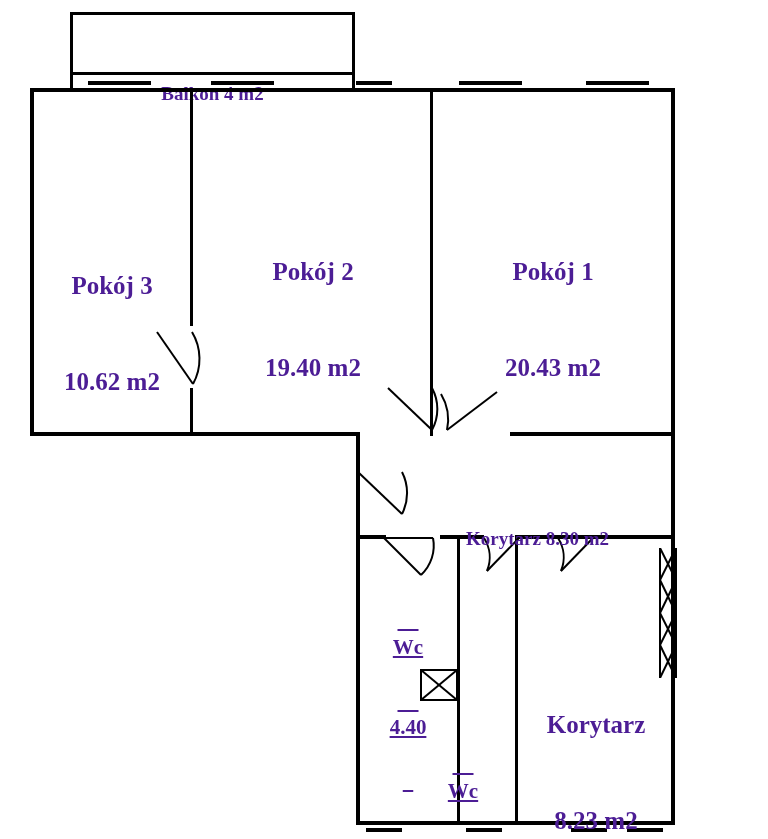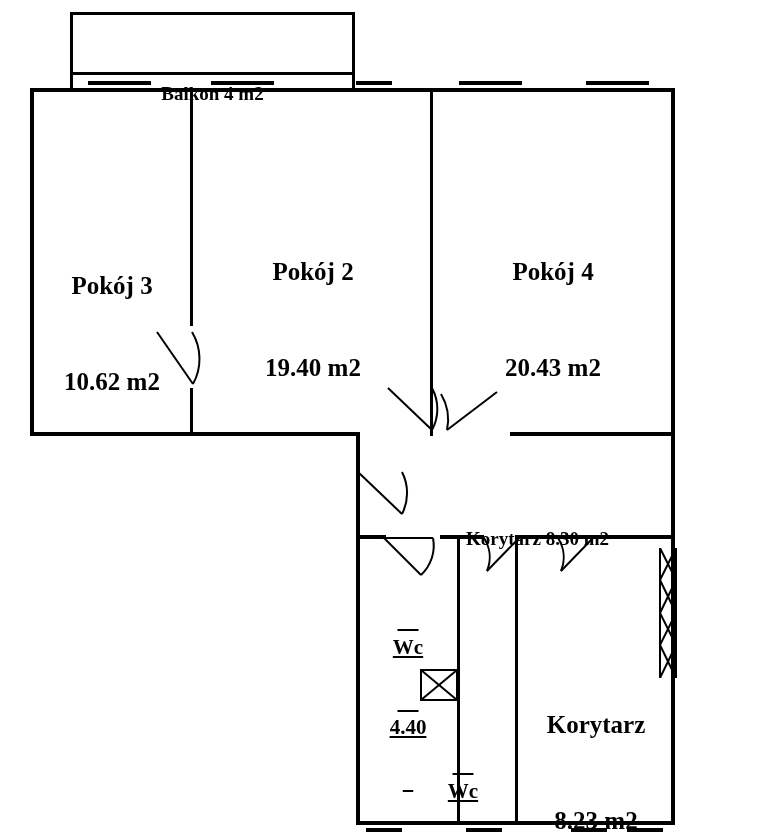--- a/index.html
+++ b/index.html
@@ -17,21 +17,21 @@
     background: #ffffff;
     overflow: hidden;
   }
   .wall {
     position: absolute;
     background: #000000;
   }
   .label {
     position: absolute;
     text-align: center;
-    color: #000000;
+    color: #4c1d95;
     font-family: "Liberation Serif", serif;
     font-weight: bold;
     line-height: 1.28;
     white-space: pre;
     user-select: none;
   }
   .label .l1, .label .l2 { display: block; }
   .sz-room  { font-size: 25px; }
   .sz-small { font-size: 19px; }
   .sz-mid   { font-size: 21px; text-decoration: underline; }
@@ -187,21 +187,21 @@
     <span class="l1">Pokój 3</span>
     <span class="l2">10.62 m2</span>
   </div>
 
   <div class="label sz-room" style="left:196px; top:192px; width:234px;">
     <span class="l1">Pokój 2</span>
     <span class="l2">19.40 m2</span>
   </div>
 
   <div class="label sz-room" style="left:434px; top:192px; width:238px;">
-    <span class="l1">Pokój 4</span>
+    <span class="l1">Pokój 1</span>
     <span class="l2">20.43 m2</span>
   </div>
 
   <div class="label sz-small" style="left:400px; top:478px; width:275px;">
     <span class="l1">Korytarz 8.30 m2</span>
   </div>
 
   <div class="label sz-mid" style="left:360px; top:580px; width:96px;">
     <span class="l1">Wc</span>
     <span class="l2">4.40</span>

